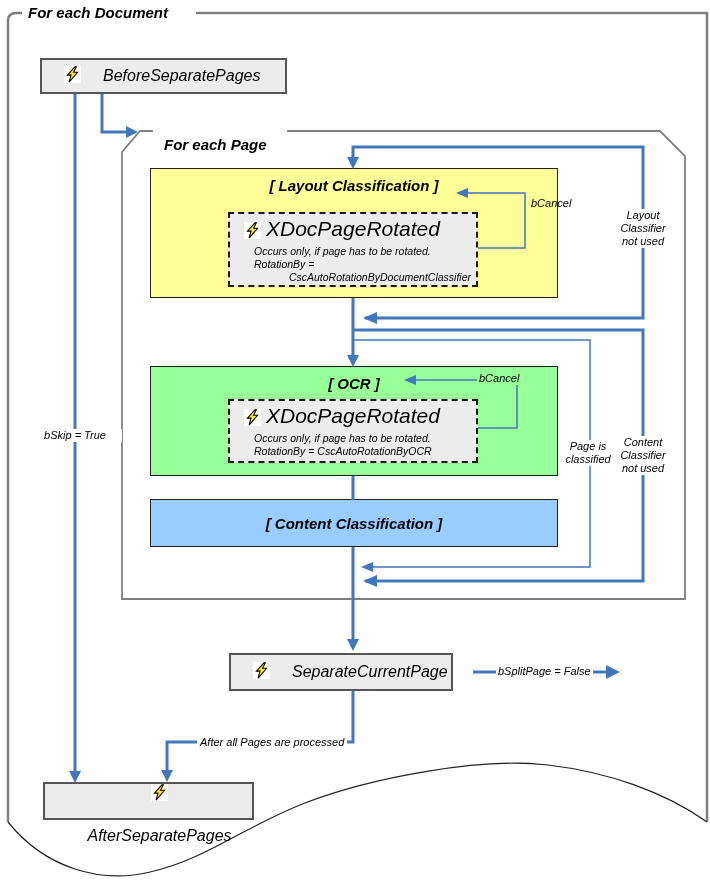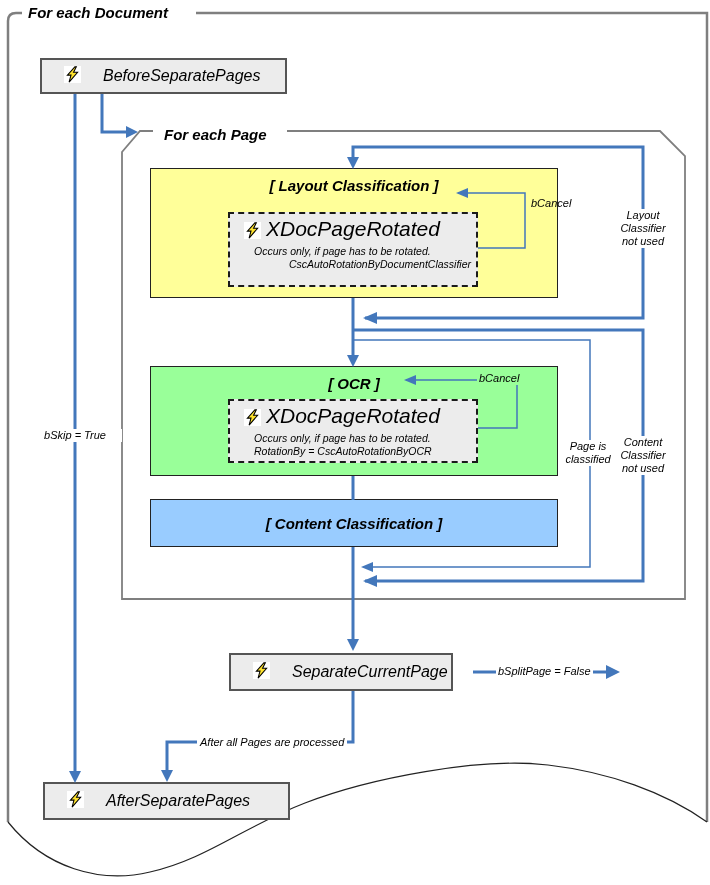--- a/index.html
+++ b/index.html
@@ -47,20 +47,21 @@
   <div class="dash-head">
     <span class="bolt">
       <svg width="17" height="17" viewBox="0 0 16 16">
           <rect width="16" height="16" fill="#fff"></rect>
           <path d="M10.2,0.8 L3.2,8.6 L6.6,8.6 L4.8,15.2 L12.8,5.9 L9,5.9 L11.6,0.8 Z" fill="#ffe32e" stroke="#000" stroke-width="1"></path>
         </svg>
     </span>
     <div class="dash-title">XDocPageRotated</div>
   </div>
   <div class="dash-line">Occurs only, if page has to be rotated.</div>
+  <div class="dash-line">RotationBy =</div>
   <div class="dash-line indent">CscAutoRotationByDocumentClassifier</div>
 </div>
 
 <div class="abs dash-box" style="left:228px;top:399px;width:250px;height:64px;">
   <div class="dash-head">
     <span class="bolt">
       <svg width="17" height="17" viewBox="0 0 16 16">
           <rect width="16" height="16" fill="#fff"></rect>
           <path d="M10.2,0.8 L3.2,8.6 L6.6,8.6 L4.8,15.2 L12.8,5.9 L9,5.9 L11.6,0.8 Z" fill="#ffe32e" stroke="#000" stroke-width="1"></path>
         </svg>
@@ -84,21 +85,21 @@
 <div class="abs evt-box" style="left:229px;top:653px;width:224px;height:38px;">
   <span class="bolt">
     <svg width="17" height="17" viewBox="0 0 16 16">
         <rect width="16" height="16" fill="#fff"></rect>
         <path d="M10.2,0.8 L3.2,8.6 L6.6,8.6 L4.8,15.2 L12.8,5.9 L9,5.9 L11.6,0.8 Z" fill="#ffe32e" stroke="#000" stroke-width="1"></path>
       </svg>
   </span>
   <span>SeparateCurrentPage</span>
 </div>
 
-<div class="abs evt-box" style="left:43px;top:782px;width:247px;height:38px;">
+<div class="abs evt-box" style="left:43px;top:782px;width:211px;height:38px;flex-direction:column;">
   <span class="bolt">
     <svg width="17" height="17" viewBox="0 0 16 16">
         <rect width="16" height="16" fill="#fff"></rect>
         <path d="M10.2,0.8 L3.2,8.6 L6.6,8.6 L4.8,15.2 L12.8,5.9 L9,5.9 L11.6,0.8 Z" fill="#ffe32e" stroke="#000" stroke-width="1"></path>
       </svg>
   </span>
   <span>AfterSeparatePages</span>
 </div>
 
 <svg class="layer">
@@ -129,21 +130,21 @@
     <polygon points="347,639 359,639 353,651"></polygon>
     <polygon points="161,770 173,770 167,782"></polygon>
     <polygon points="606,665 606,679 620,672"></polygon>
     <polygon points="468,188 468,198 456,193"></polygon>
     <polygon points="416,375 416,385 404,380"></polygon>
   </g>
 </svg>
 
 <div class="abs loop-label" style="left:22px;top:4px;">For each Document</div>
 
-<div class="abs loop-label" style="left:158px;top:126px;">For each Page</div>
+<div class="abs loop-label" style="left:158px;top:136px;">For each Page</div>
 
 <div class="abs note onwhite center" style="left:28px;top:429px;width:94px;">bSkip = True</div>
 
 <div class="abs note" style="left:531px;top:197px;">bCancel</div>
 
 <div class="abs note ongreen" style="left:477px;top:372px;padding:0 2px;">bCancel</div>
 
 <div class="abs note onwhite center" style="left:615px;top:209px;width:56px;">
   <span style="display:block">Layout</span>
   <span style="display:block">Classifier</span>

